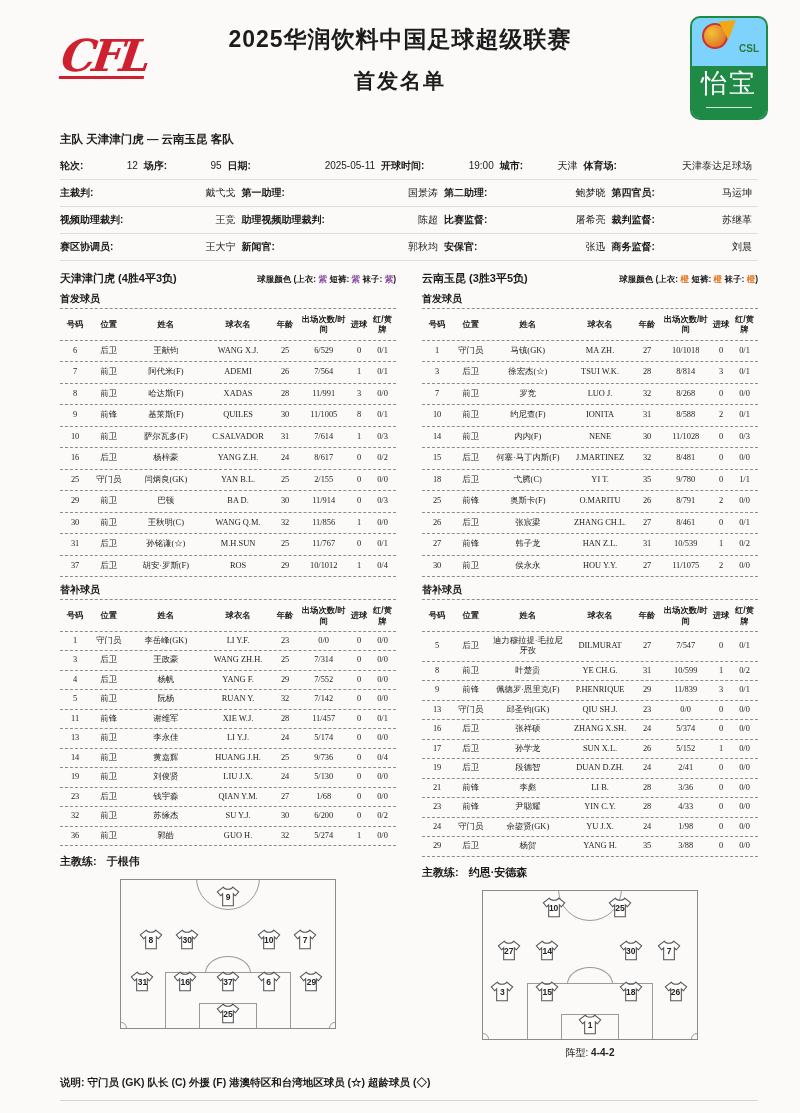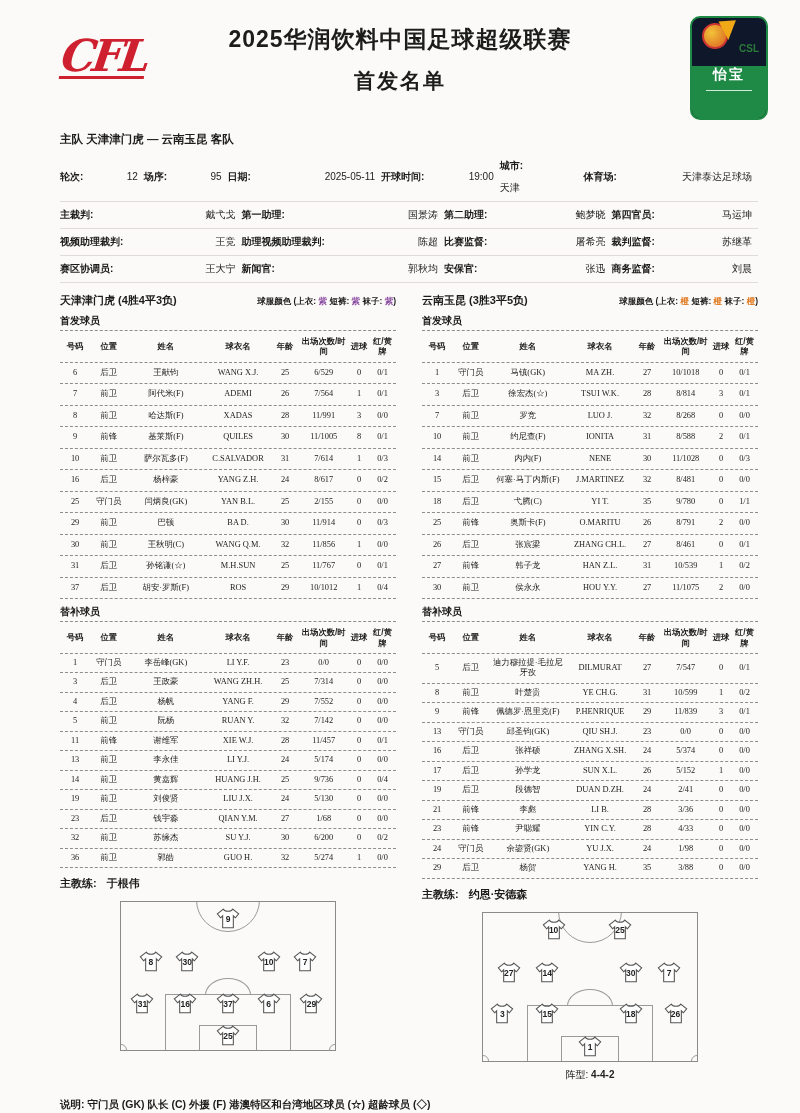--- a/index.html
+++ b/index.html
@@ -9,29 +9,29 @@
   
   .hdr{position:relative;height:128px;}
   .cfl-logo{position:absolute;left:62px;top:30px;font-family:"DejaVu Serif",serif;
             font-style:italic;font-weight:bold;font-size:44px;color:#cf2030;letter-spacing:-4px;
             transform:skewX(-8deg);}
   .cfl-logo span{display:inline-block;border-bottom:3px solid #cf2030;line-height:.9;}
   .titles{position:absolute;left:0;right:0;text-align:center;top:24px;}
   .t1{font-size:23px;font-weight:bold;letter-spacing:1px;}
   .t2{font-size:21px;font-weight:bold;margin-top:12px;letter-spacing:2px;}
   .csl-badge{position:absolute;right:32px;top:16px;width:74px;height:100px;border:2px solid #1e8a46;
-             border-radius:10px;background:#0f172a;overflow:hidden;text-align:center;}
+             border-radius:10px;background:#7dd3fc;overflow:hidden;text-align:center;}
   .csl-top{height:38px;position:relative;}
   .csl-ball{position:absolute;left:10px;top:5px;width:22px;height:22px;border-radius:50%;
             background:radial-gradient(circle at 35% 35%,#f3c23a,#d8601f);border:2px solid #c33;}
   .csl-flame{position:absolute;left:28px;top:1px;width:0;height:0;border-left:7px solid transparent;
              border-right:14px solid transparent;border-bottom:16px solid #f0a817;transform:rotate(62deg);}
   .csl-word{position:absolute;right:7px;bottom:2px;font-size:10px;font-weight:bold;color:#2a7a3a;}
   .csl-green{background:#1e8a46;height:62px;color:#fff;}
-  .csl-brand{font-size:14px;font-weight:bold;margin-top:10px;letter-spacing:2px;}
+  .csl-brand{font-size:26px;font-weight:normal;margin-top:10px;letter-spacing:2px;}
   .csl-line{margin:6px auto 0;width:46px;border-top:1px solid rgba(255,255,255,.8);font-size:4px;color:#d7ecd9;}
   
   .teams-line{font-size:11.5px;font-weight:bold;margin:4px 0 6px;}
   .info-row{display:flex;align-items:center;border-bottom:1px solid #e0ddd8;padding:6px 0;}
   .info-pair{display:flex;gap:8px;align-items:baseline;box-sizing:border-box;padding-right:6px;justify-content:space-between;}
   .info-label{font-size:10px;font-weight:bold;white-space:nowrap;}
   .info-value{font-size:10px;white-space:nowrap;}
   
   .teams{display:flex;gap:26px;margin-top:8px;}
   .team-col{flex:1;min-width:0;}
@@ -107,21 +107,21 @@
             <span class="info-value">95</span>
           </span>
           <span class="info-pair" style="width: 22%;">
             <span class="info-label">日期:</span>
             <span class="info-value">2025-05-11</span>
           </span>
           <span class="info-pair" style="width: 17%;">
             <span class="info-label">开球时间:</span>
             <span class="info-value">19:00</span>
           </span>
-          <span class="info-pair" style="width: 12%; flex-direction: column;">
+          <span class="info-pair" style="width: 12%;">
             <span class="info-label">城市:</span>
             <span class="info-value">天津</span>
           </span>
           <span class="info-pair" style="width: 25%;">
             <span class="info-label">体育场:</span>
             <span class="info-value">天津泰达足球场</span>
           </span>
         </div>
         <div class="info-row">
           <span class="info-pair" style="width: 26%;">

